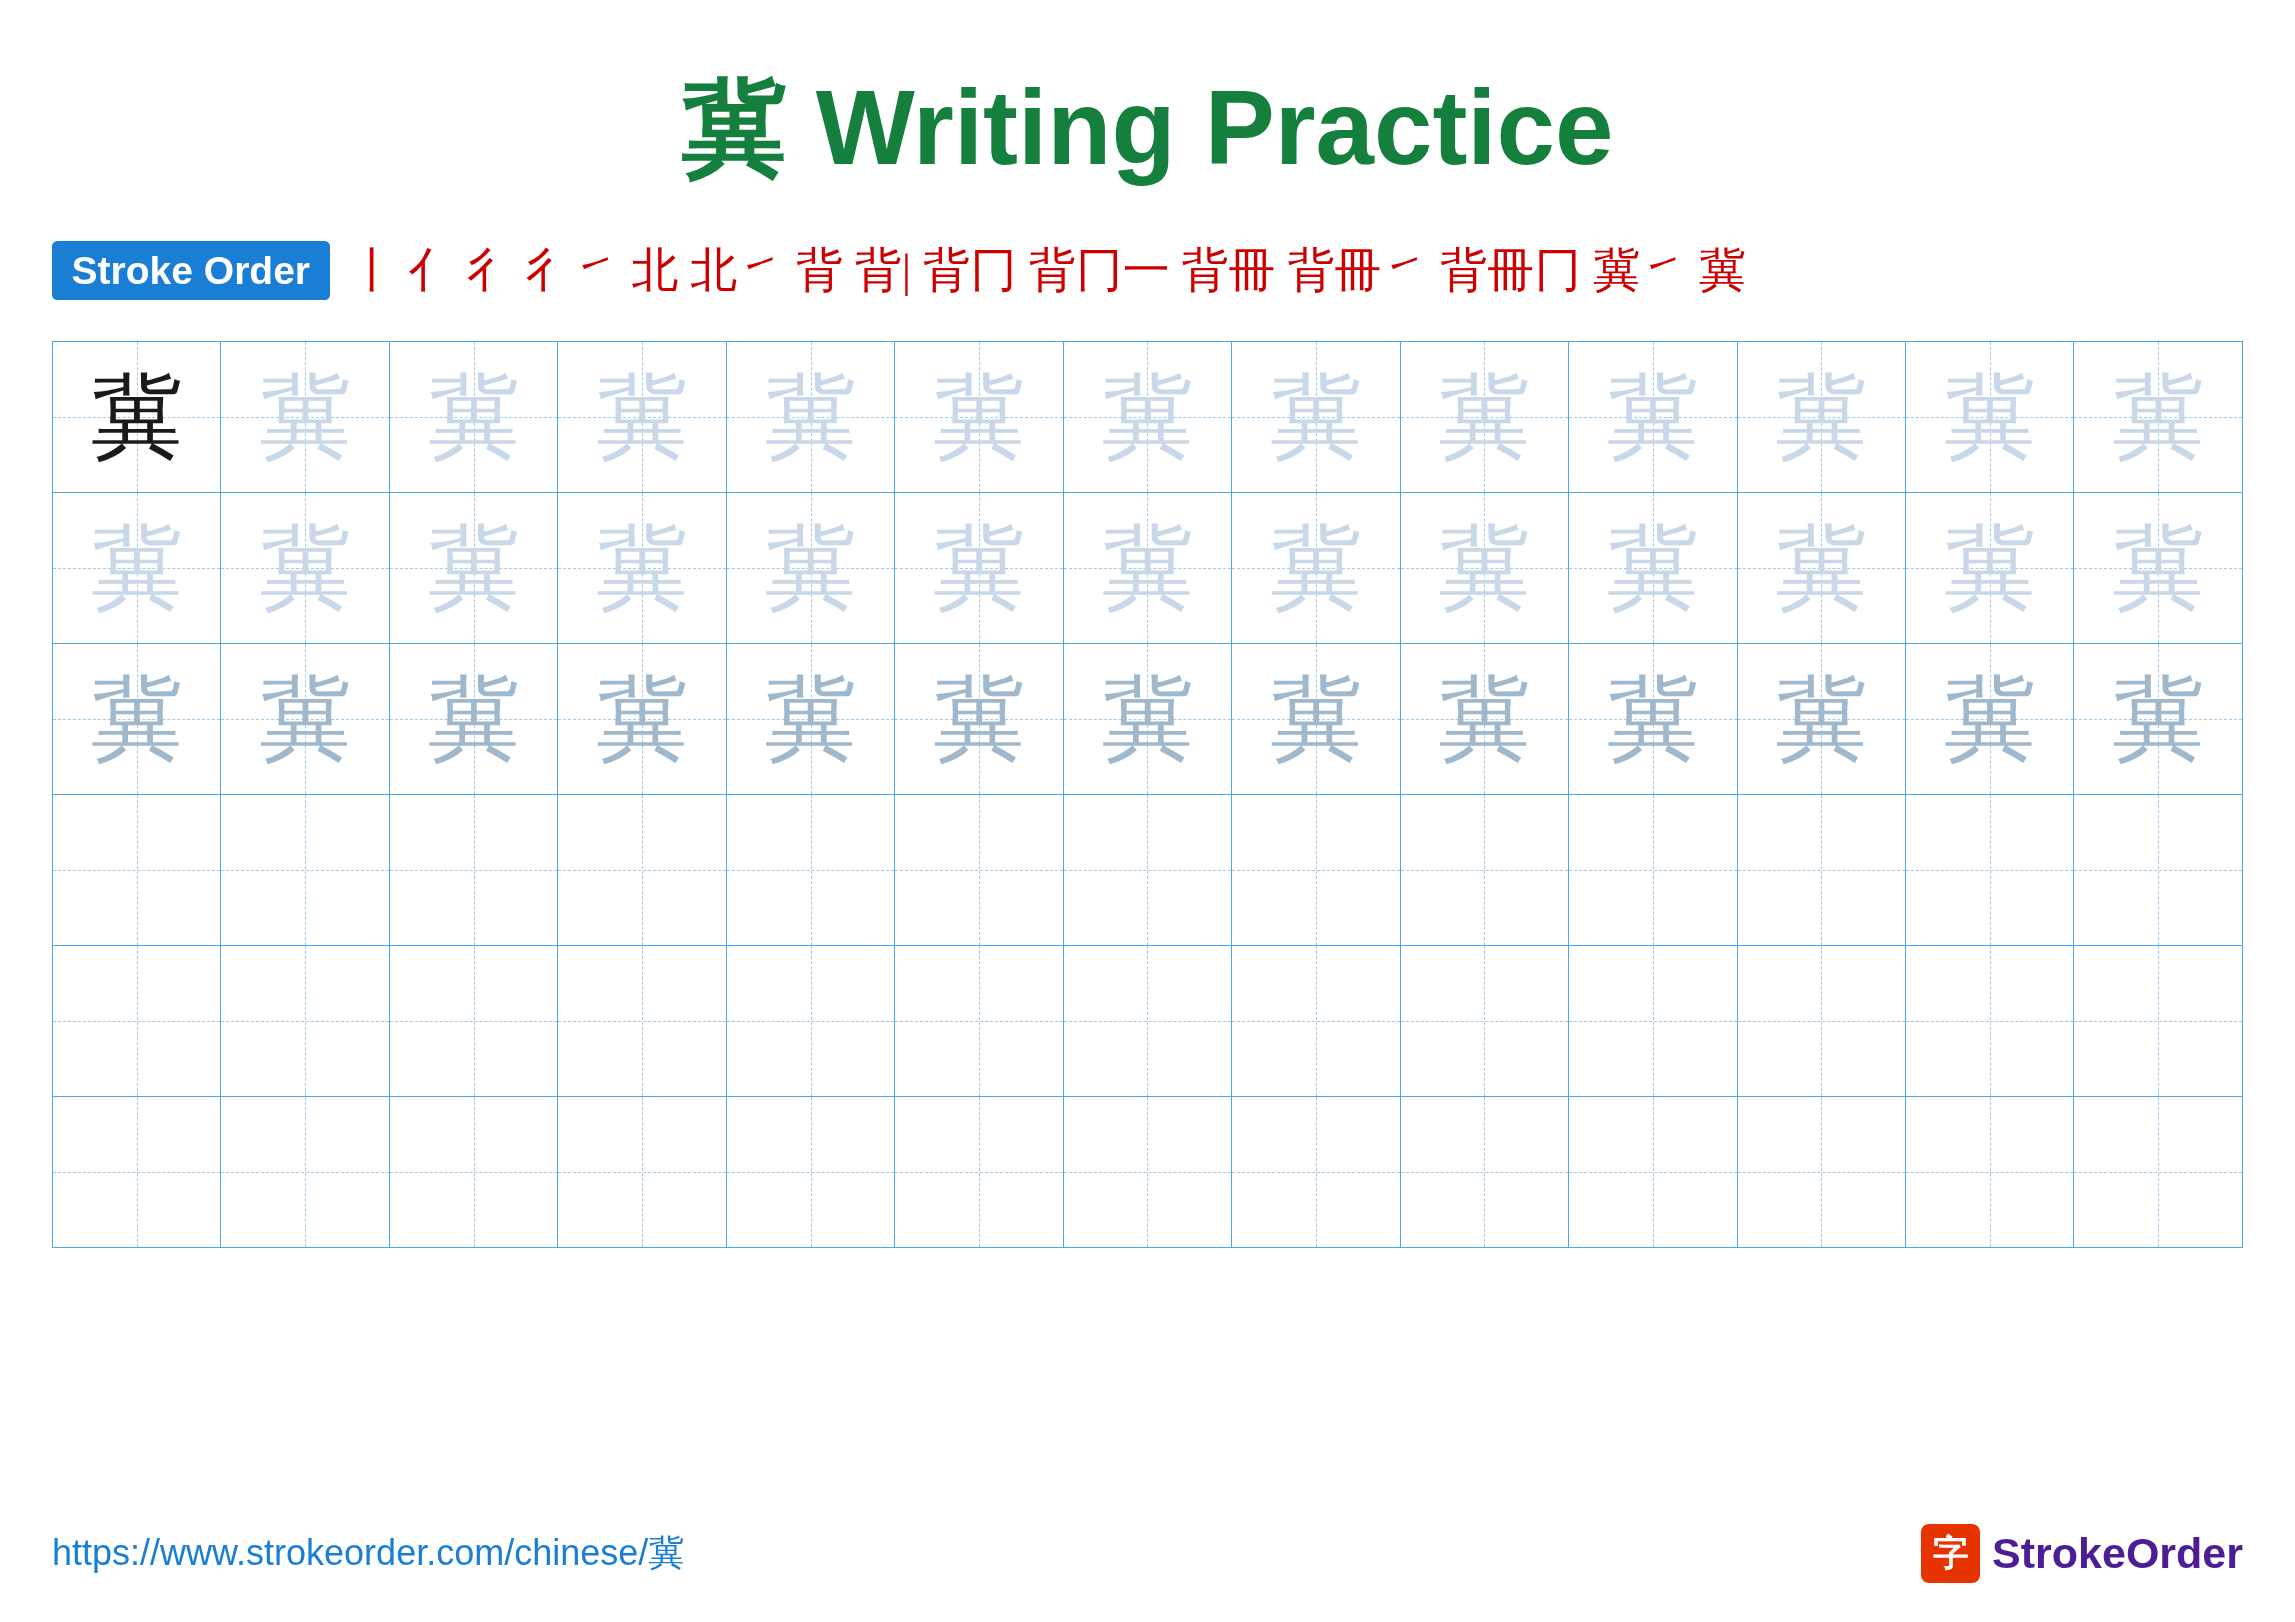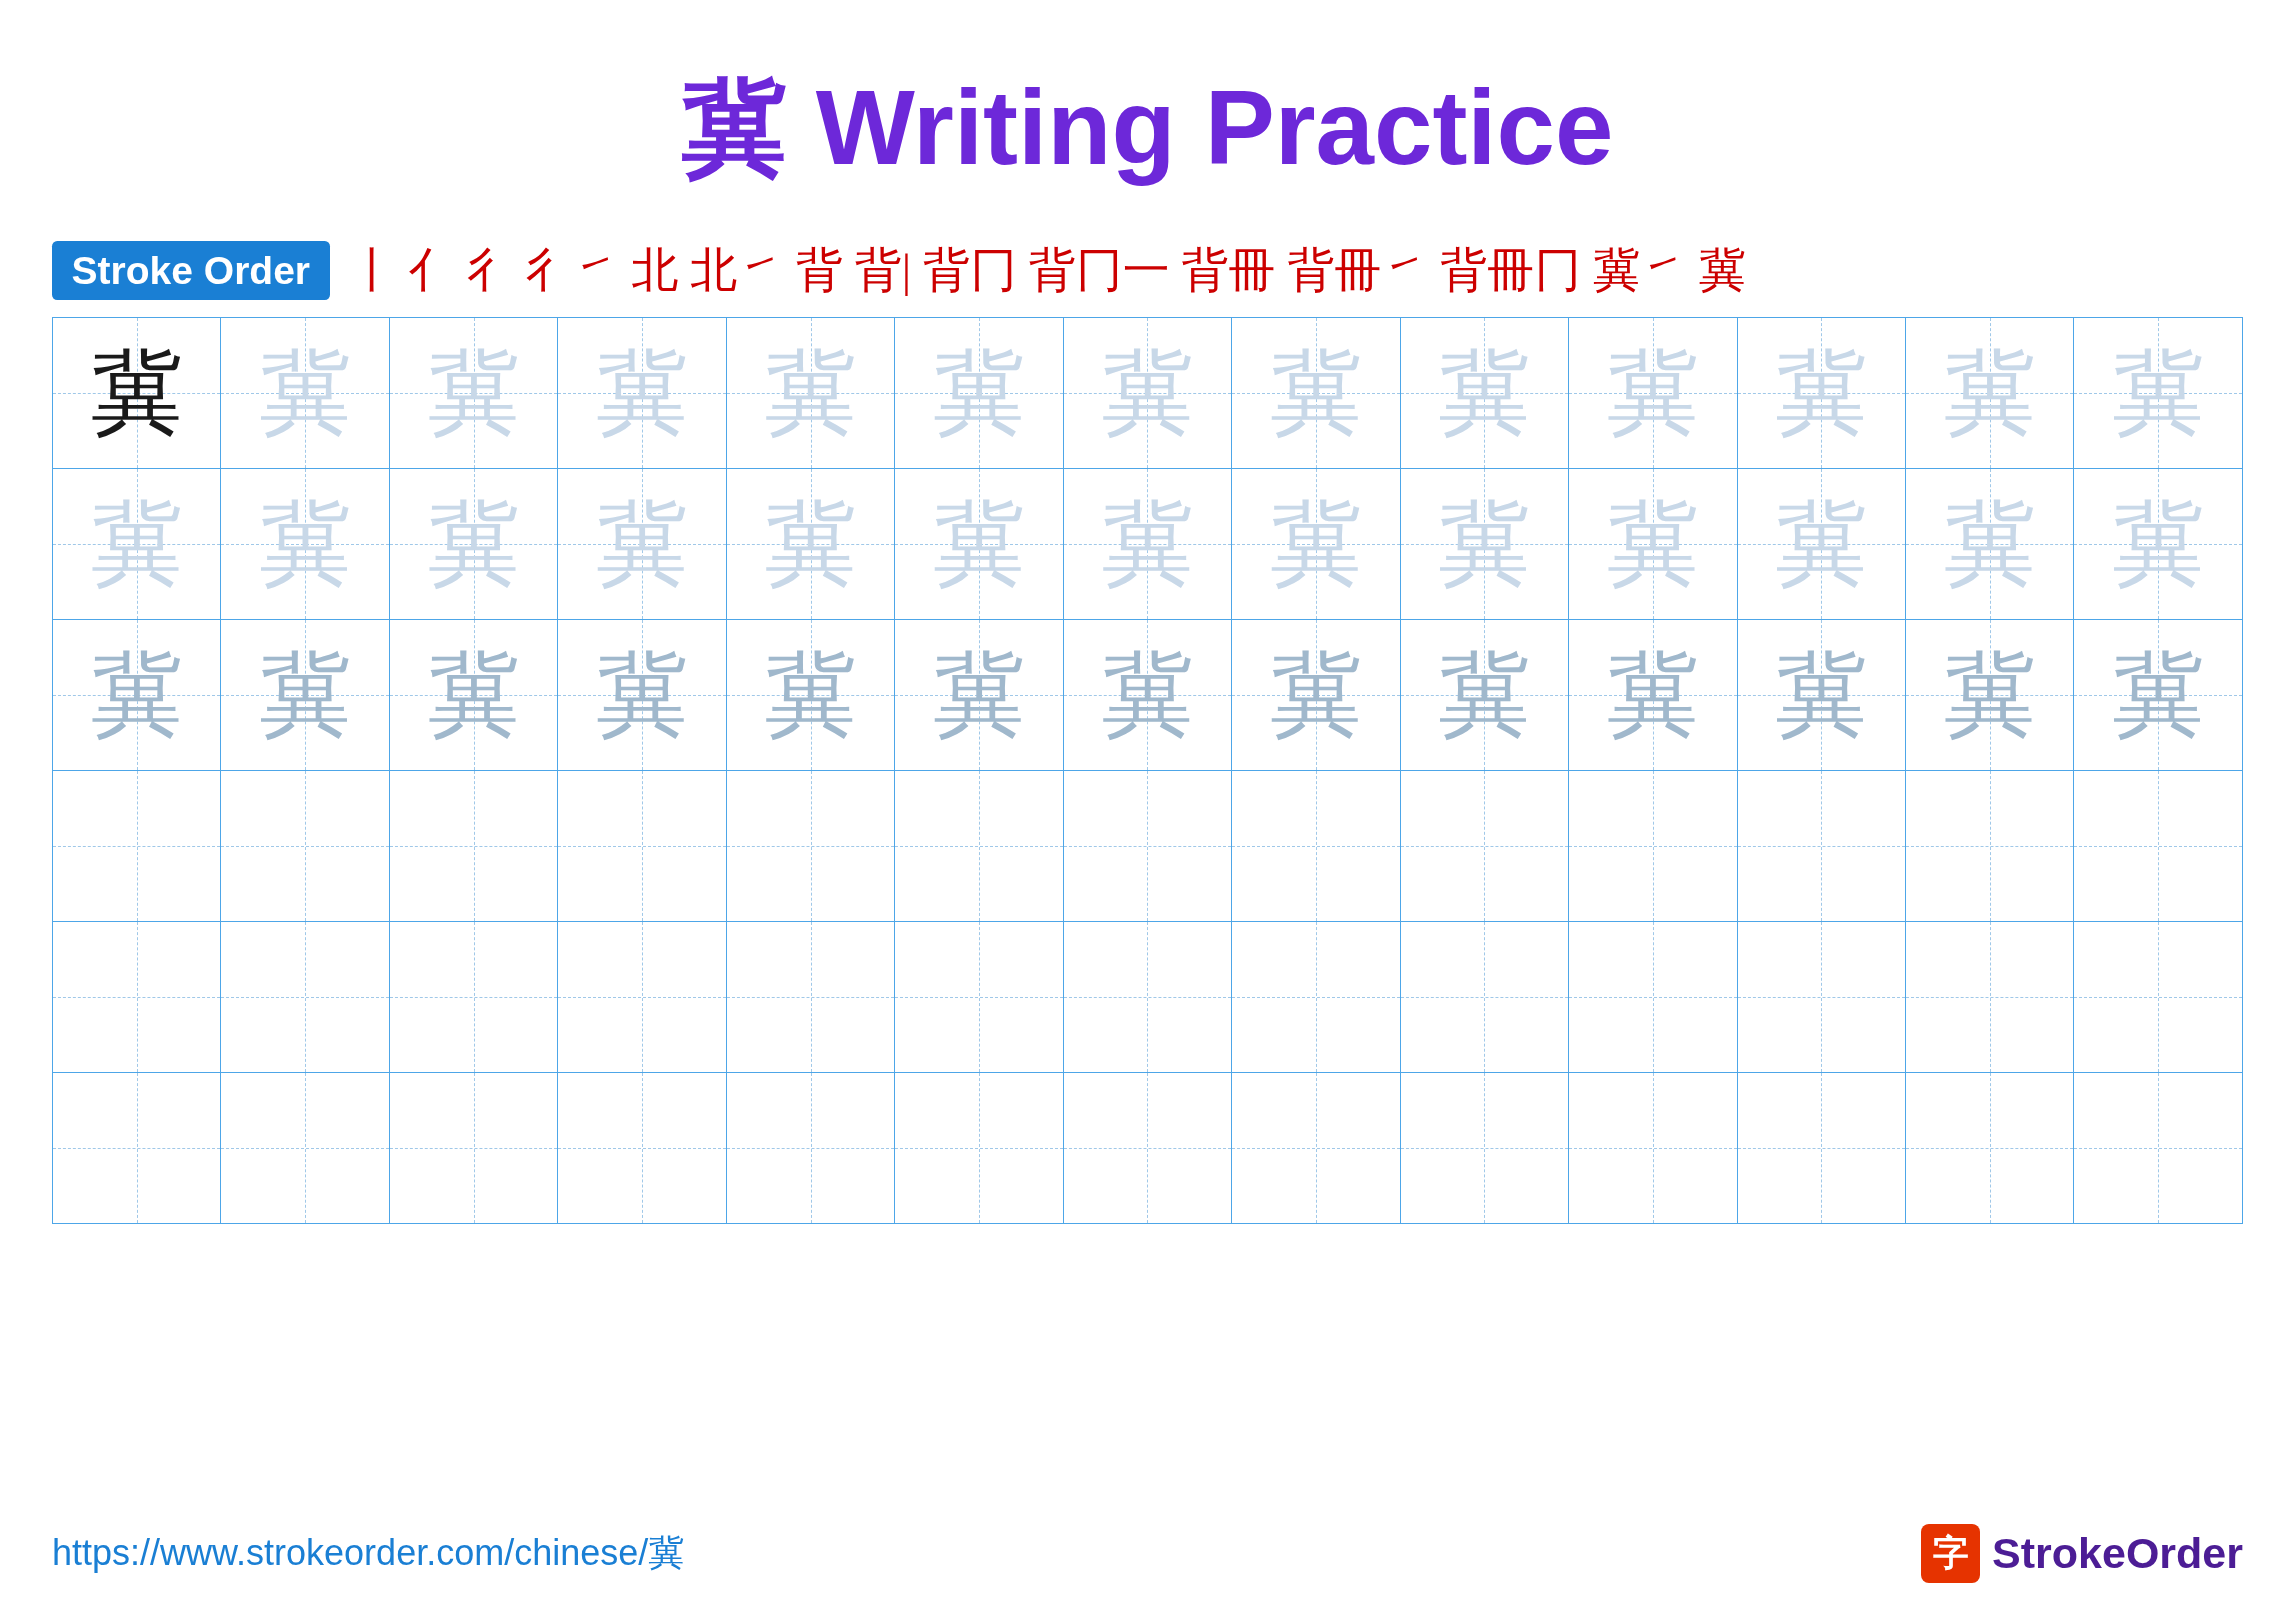--- a/index.html
+++ b/index.html
@@ -14,30 +14,30 @@
 
     
     .title-section {
       text-align: center;
       padding-top: 59px;
       margin-bottom: 39px;
     }
     .title-text {
       font-size: 105px;
       font-weight: bold;
-      color: #6d28d9;
+      color: #15803d;
       font-family: Arial, sans-serif;
     }
 
     
     .stroke-order-section {
       display: flex;
       align-items: center;
       padding-left: 52px;
-      margin-bottom: 15px;
+      margin-bottom: 39px;
       gap: 19.6px;
     }
     .stroke-order-badge {
       background-color: #1a7fd4;
       color: white;
       font-size: 39px;
       font-weight: bold;
       padding: 7.9px 19.6px;
       border-radius: 5.2px;
       white-space: nowrap;

